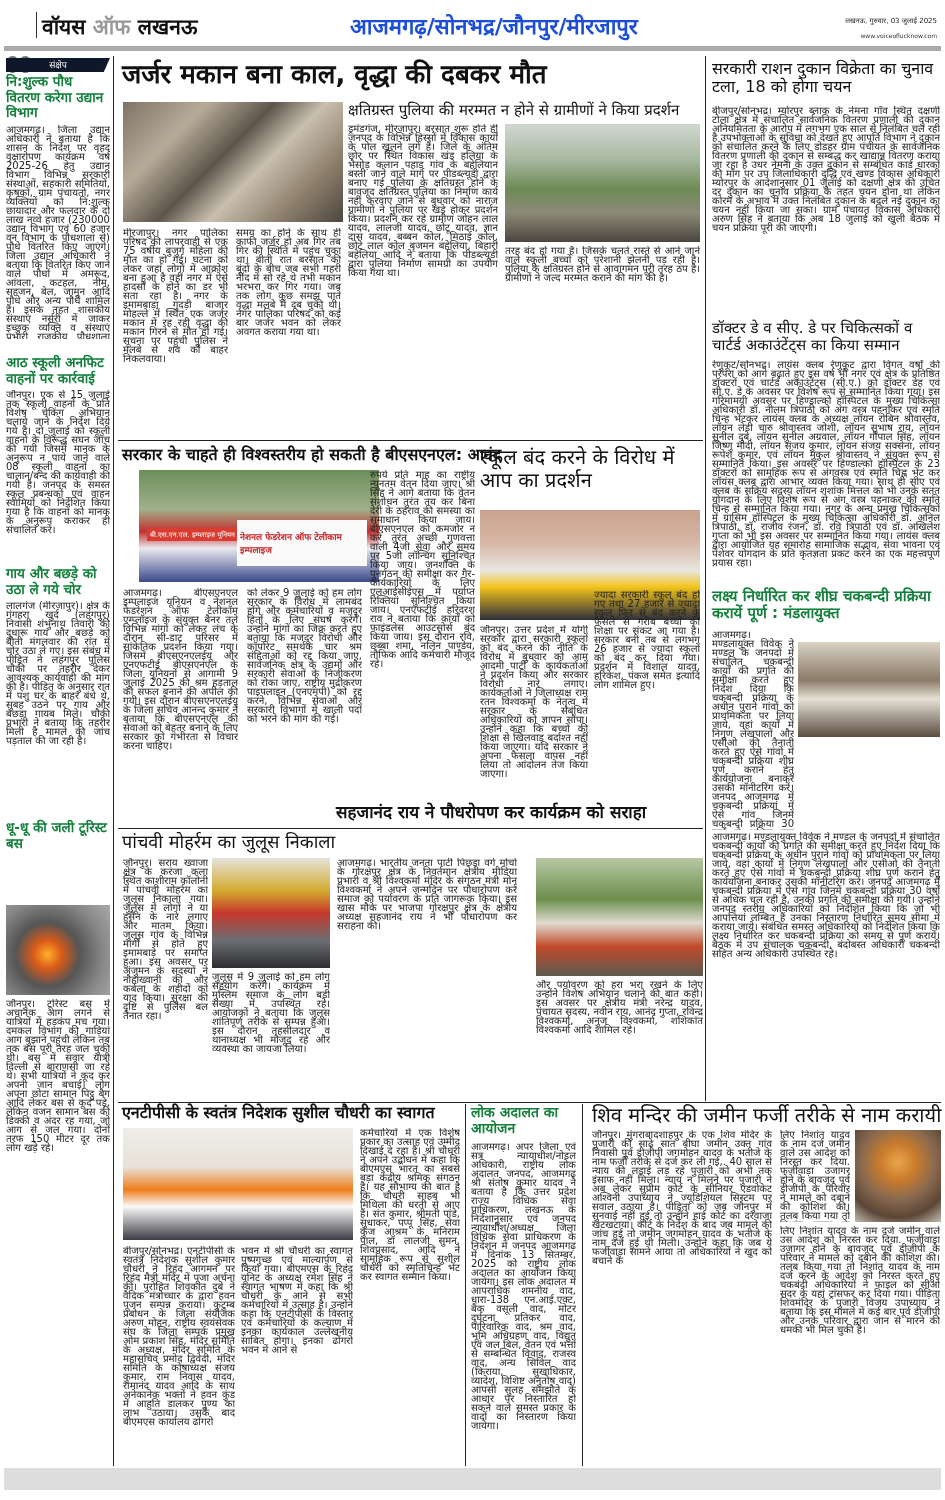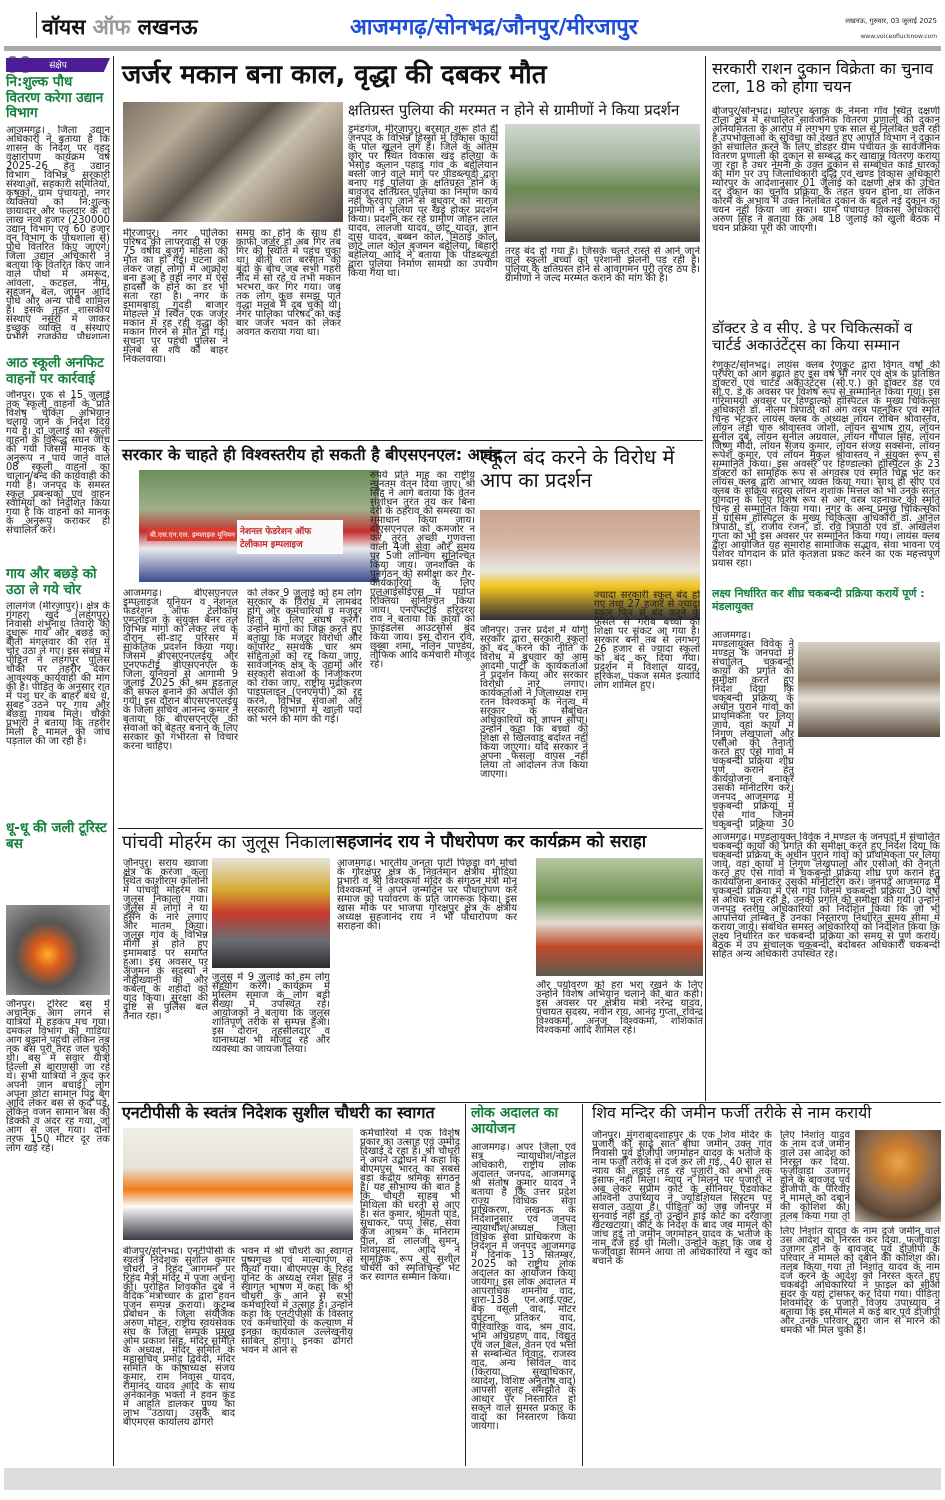--- a/index.html
+++ b/index.html
@@ -10,21 +10,21 @@
   .pageno-sep { left: 36px; top: 12px; width: 1px; height: 26px; background: #333; }
   .paper-name { left: 42px; top: 12px; font: bold 21px "DejaVu Sans", sans-serif; color: #111; }
   .paper-name .mid { color: #999; }
   .region { left: 350px; top: 10px; font: bold 22px "DejaVu Sans", sans-serif; color: #1d4ed8; }
   .dateline { right: 8px; top: 16px; font-size: 7px; color: #222; text-align: right; }
   .weburl { right: 8px; top: 32px; font-size: 6px; color: #333; }
   .topbar { left: 4px; top: 46px; width: 937px; height: 5px; background: #aaa; }
   .botbar { left: 4px; top: 1468px; width: 937px; height: 22px; background: #ddd; }
   .vline { width: 1px; background: #222; }
   .hline { height: 1px; background: #222; }
-  .sankshep { left: 6px; top: 58px; width: 104px; height: 14px; background: #4c1d95; color: #fff; font-size: 9px; text-align: center; line-height: 14px; clip-path: polygon(0 0, 100% 0, 94% 100%, 0 100%); }
+  .sankshep { left: 6px; top: 58px; width: 104px; height: 14px; background: #0f172a; color: #fff; font-size: 9px; text-align: center; line-height: 14px; clip-path: polygon(0 0, 100% 0, 94% 100%, 0 100%); }
   .brief-h { font-weight: bold; color: #15803d; line-height: 1.15; }
   .body-txt { font-size: 10px; line-height: 9px; text-align: justify; color: #222; overflow: hidden; }
   .h-big { font-weight: bold; line-height: 1.1; color: #111; white-space: nowrap; }
   .h-light { font-weight: normal; line-height: 1.15; color: #111; }
   .photo { background: #8a8a80; overflow: hidden; }
   .photo-rubble { background: linear-gradient(135deg,#7e7466 0%,#b7ab98 25%,#5e564c 45%,#c9bfae 60%,#8d7f6c 80%,#4d463f 100%); }
   .photo-field { background: linear-gradient(180deg,#cfd8d0 0%,#a8b8a0 30%,#6d8a55 55%,#8c8a78 75%,#4b463e 100%); }
   .photo-protest { background: linear-gradient(180deg,#6c8f5a 0%,#9fb08a 35%,#c53030 55%,#e9e9ef 70%,#3b4a8a 100%); }
   .photo-aap { background: linear-gradient(180deg,#c9a18f 0%,#d7b7a5 30%,#e8e6e0 55%,#f2c31b 70%,#2e2f3a 100%); }
   .photo-meeting { background: linear-gradient(180deg,#d9d2c4 0%,#8b7b67 40%,#e6e1d7 60%,#5a4c3f 100%); }
@@ -87,65 +87,65 @@
 <div class="abs body-txt" style="left:505px;top:246px;width:195px;height:190px;">तरह बंद हो गया है। जिसके चलते रास्ते से आने जाने वाले स्कूली बच्चों को परेशानी झेलनी पड़ रही है। पुलिया के क्षतिग्रस्त होने से आवागमन पूरी तरह ठप है। ग्रामीणों ने जल्द मरम्मत कराने की मांग की है।</div>
 
 <div class="abs hline" style="left:118px;top:440px;width:585px;"></div>
 
 <div class="abs h-light" style="left:712px;top:60px;width:228px;font-size:16px;">सरकारी राशन दुकान विक्रेता का चुनाव टला, 18 को होगा चयन</div>
 <div class="abs body-txt" style="left:712px;top:106px;width:228px;height:212px;">बीजपुर/सोनभद्र। म्योरपुर ब्लाक के नेमना गाँव स्थित दक्षणी टोला क्षेत्र में संचालित सार्वजनिक वितरण प्रणाली की दुकान अनियमितता के आरोप में लगभग एक साल से निलंबित चल रही है उपभोक्ताओं के सुविधा को देखते हुए आपूर्ति विभाग ने दुकान को संचालित करने के लिए डोडहर ग्राम पंचायत के सार्वजनिक वितरण प्रणाली की दुकान से सम्बद्ध कर खाद्यान्न वितरण कराया जा रहा है उधर नेमना के उक्त दुकान से सम्बंधित कार्ड धारकों की मॉग पर उप जिलाधिकारी दुद्धि एवं खण्ड विकास अधिकारी म्योरपुर के आदेशानुसार 01 जुलाई को दक्षणी क्षेत्र की उचित दर दुकान का चुनाव प्रक्रिया के तहत चयन होना था लेकिन कोरम के अभाव में उक्त निलंबित दुकान के बदले नई दुकान का चयन नहीं किया जा सका। ग्राम पंचायत विकास अधिकारी अरुण सिंह ने बताया कि अब 18 जुलाई को खुली बैठक में चयन प्रक्रिया पूरी की जाएगी।</div>
 
 <div class="abs h-light" style="left:712px;top:320px;width:228px;font-size:15px;">डॉक्टर डे व सीए. डे पर चिकित्सकों व चार्टर्ड अकाउंटेंट्स का किया सम्मान</div>
 <div class="abs body-txt" style="left:712px;top:360px;width:228px;height:222px;">रेणुकूट/सोनभद्र। लायंस क्लब रेणुकूट द्वारा विगत वर्षों की परंपरा को आगे बढ़ाते हुए इस वर्ष भी नगर एवं क्षेत्र के प्रतिष्ठित डॉक्टरों एवं चार्टर्ड अकाउंटेंट्स (सी.ए.) को डॉक्टर डेह एवं सी.ए. डे के अवसर पर विशेष रूप से सम्मानित किया गया। इस गरिमामयी अवसर पर हिण्डाल्को हॉस्पिटल के मुख्य चिकित्सा अधिकारी डॉ. नीलम त्रिपाठी को अंग वस्त्र पहनाकर एवं स्मृति चिन्ह भेंटकर लायंस क्लब के अध्यक्ष लॉयन रोबिन श्रीवास्तव, लॉयन लेडी चारु श्रीवास्तव जोशी, लॉयन सुभाष राय, लॉयन सुनील दुबे, लॉयन सुनील अग्रवाल, लॉयन गोपाल सिंह, लॉयन जिष्णु मोदी, लॉयन संजय कुमार, लॉयन संजय सक्सेना, लॉयन रूपेश कुमार, एवं लॉयन मुकुल श्रीवास्तव ने संयुक्त रूप से सम्मानित किया। इस अवसर पर हिण्डाल्को हॉस्पिटल के 23 डॉक्टरों को सामूहिक रूप से अंगवस्त्र एवं स्मृति चिह्न भेंट कर लॉयंस क्लब द्वारा आभार व्यक्त किया गया। साथ ही सीए एवं क्लब के सक्रिय सदस्य लॉयन शशांक मित्तल को भी उनके सतत योगदान के लिए विशेष रूप से अंग वस्त्र पहनाकर की स्मृति चिन्ह से सम्मानित किया गया। नगर के अन्य प्रमुख चिकित्सकों में ग्रासिम हॉस्पिटल के मुख्य चिकित्सा अधिकारी डॉ. अनिल त्रिपाठी, डॉ. राजीव रंजन, डॉ. रवि त्रिपाठी एवं डॉ. अखिलेश गुप्ता को भी इस अवसर पर सम्मानित किया गया। लायंस क्लब द्वारा आयोजित यह समारोह सामाजिक सद्भाव, सेवा भावना एवं पेशेवर योगदान के प्रति कृतज्ञता प्रकट करने का एक महत्त्वपूर्ण प्रयास रहा।</div>
 
-<div class="abs brief-h" style="left:712px;top:588px;width:228px;font-size:11px;">लक्ष्य निर्धारित कर शीघ्र चकबन्दी प्रक्रिया करायें पूर्ण : मंडलायुक्त</div>
+<div class="abs brief-h" style="left:712px;top:588px;width:228px;font-size:15px;">लक्ष्य निर्धारित कर शीघ्र चकबन्दी प्रक्रिया करायें पूर्ण : मंडलायुक्त</div>
 <div class="abs photo photo-meeting" style="left:798px;top:642px;width:142px;height:95px;"></div>
 <div class="abs body-txt" style="left:712px;top:630px;width:82px;height:200px;">आजमगढ़। मण्डलायुक्त विवेक ने मण्डल के जनपदों में संचालित चकबन्दी कार्यों की प्रगति की समीक्षा करते हुए निर्देश दिया कि चकबन्दी प्रक्रिया के अधीन पुराने गांवों को प्राथमिकता पर लिया जाये, वहां कार्यों में निगुण लेखपालों और एसीओ की तैनाती करते हुए ऐसे गांवों में चकबन्दी प्रक्रिया शीघ्र पूर्ण कराने हेतु कार्ययोजना बनाकर उसकी मॉनीटरिंग करें। जनपद आजमगढ़ में चकबन्दी प्रक्रिया में ऐसे गांव जिनमें चकबन्दी प्रक्रिया 30 वर्षों से अधिक चल रही है, उनकी प्रगति की समीक्षा की गयी। उन्होंने जनपद स्तरीय अधिकारियों को निर्देशित किया कि जो भी आपत्तियां लम्बित हैं उनका निस्तारण निर्धारित समय सीमा में कराया जाये। संबंधित समस्त अधिकारियों को निर्देशित किया कि लक्ष्य निर्धारित कर चकबन्दी प्रक्रिया को समय से पूर्ण करायें। बैठक में उप संचालक चकबन्दी, बंदोबस्त अधिकारी चकबन्दी सहित अन्य अधिकारी उपस्थित रहे।</div>
 <div class="abs body-txt" style="left:712px;top:832px;width:228px;height:266px;">आजमगढ़। मण्डलायुक्त विवेक ने मण्डल के जनपदों में संचालित चकबन्दी कार्यों की प्रगति की समीक्षा करते हुए निर्देश दिया कि चकबन्दी प्रक्रिया के अधीन पुराने गांवों को प्राथमिकता पर लिया जाये, वहां कार्यों में निगुण लेखपालों और एसीओ की तैनाती करते हुए ऐसे गांवों में चकबन्दी प्रक्रिया शीघ्र पूर्ण कराने हेतु कार्ययोजना बनाकर उसकी मॉनीटरिंग करें। जनपद आजमगढ़ में चकबन्दी प्रक्रिया में ऐसे गांव जिनमें चकबन्दी प्रक्रिया 30 वर्षों से अधिक चल रही है, उनकी प्रगति की समीक्षा की गयी। उन्होंने जनपद स्तरीय अधिकारियों को निर्देशित किया कि जो भी आपत्तियां लम्बित हैं उनका निस्तारण निर्धारित समय सीमा में कराया जाये। संबंधित समस्त अधिकारियों को निर्देशित किया कि लक्ष्य निर्धारित कर चकबन्दी प्रक्रिया को समय से पूर्ण करायें। बैठक में उप संचालक चकबन्दी, बंदोबस्त अधिकारी चकबन्दी सहित अन्य अधिकारी उपस्थित रहे।</div>
 
 <div class="abs h-big" style="left:122px;top:446px;font-size:16px;">सरकार के चाहते ही विश्वस्तरीय हो सकती है बीएसएनएल: आनंद</div>
 <div class="abs photo photo-protest" style="left:123px;top:470px;width:240px;height:112px;position:absolute;margin-left:16px;">
   <div style="position:absolute;left:8px;top:58px;background:#d83b2f;color:#fff;font-size:7px;padding:2px 3px;">बी.एस.एन.एल. इम्प्लाइज यूनियन</div>
-  <div style="position:absolute;left:98px;top:50px;background:#fafafa;color:#c0282b;font-size:9px;font-weight:bold;padding:4px 3px;width:106px;">नेशनल फेडरेशन ऑफ टेलीकाम इम्पलाइज</div>
+  <div style="position:absolute;left:98px;top:50px;background:#fafafa;color:#c0282b;font-size:9px;font-weight:bold;padding:10px 3px;width:130px;">नेशनल फेडरेशन ऑफ टेलीकाम इम्पलाइज</div>
 </div>
 <div class="abs body-txt" style="left:370px;top:470px;width:105px;height:355px;">रुपये प्रति माह का राष्ट्रीय न्यूनतम वेतन दिया जाए। श्री सिंह ने आगे बताया कि वेतन संशोधन तुरंत तय कर बिना देरी के ठहराव की समस्या का समाधान किया जाय। बीएसएनएल को कमजोर न करें तुरंत अच्छी गुणवत्ता वाली 4जी सेवा और समय पर 5जी लॉन्चिंग सुनिश्चित किया जाय। जनशक्ति के पुनर्गठन की समीक्षा कर गैर-कार्यकारियों के लिए एलआईसीईएस में पर्याप्त रिक्तियां सुनिश्चित किया जाय। एनएफटीई हरिदरश राव ने बताया कि कार्यों को फाइंडलेस आउटसोर्स बंद किया जाय। इस दौरान रवि, छब्बा शमा, नलिन पाण्डेय, तौफिक आदि कर्मचारी मौजूद रहे।</div>
 <div class="abs body-txt" style="left:123px;top:588px;width:115px;height:236px;">आजमगढ़। बीएसएनएल इम्पलाइज यूनियन व नेशनल फेडरेशन ऑफ टेलीकॉम एम्प्लॉइज के संयुक्त बैनर तले विभिन्न मांगों को लेकर लंच के दौरान सी-डाट परिसर में सांकेतिक प्रदर्शन किया गया। जिसमें बीएसएनएलईयू और एनएफटीई बीएसएनएल के जिला यूनियनों से आगामी 9 जुलाई 2025 की श्रम हड़ताल को सफल बनाने की अपील की गयी। इस दौरान बीएसएनएलईयू के जिला सचिव आनन्द कुमार ने बताया कि बीएसएनएल की सेवाओं को बेहतर बनाने के लिए सरकार को गंभीरता से विचार करना चाहिए।</div>
 <div class="abs body-txt" style="left:247px;top:588px;width:115px;height:236px;">को लेकर 9 जुलाई को हम लोग सरकार के विरोध में लामबंद होंगे और कर्मचारियों व मजदूर हितों के लिए संघर्ष करेंगे। उन्होंने मांगों का जिक्र करते हुए बताया कि मजदूर विरोधी और कॉर्पोरेट समर्थक चार श्रम संहिताओं को रद्द किया जाए, सार्वजनिक क्षेत्र के उद्यमों और सरकारी सेवाओं के निजीकरण को रोका जाए, राष्ट्रीय मुद्रीकरण पाइपलाइन (एनएमपी) को रद्द करने, विभिन्न सेवाओं और सरकारी विभागों में खाली पदों को भरने की मांग की गई।</div>
 
 <div class="abs h-light" style="left:480px;top:446px;width:220px;font-size:20px;">स्कूल बंद करने के विरोध में आप का प्रदर्शन</div>
 <div class="abs photo photo-aap" style="left:480px;top:510px;width:220px;height:110px;"></div>
 <div class="abs body-txt" style="left:480px;top:625px;width:108px;height:200px;">जौनपुर। उत्तर प्रदेश में योगी सरकार द्वारा सरकारी स्कूलों को बंद करने की नीति के विरोध में बुधवार को आम आदमी पार्टी के कार्यकर्ताओं ने प्रदर्शन किया और सरकार विरोधी नारे लगाए। कार्यकर्ताओं ने जिलाध्यक्ष राम रतन विश्वकर्मा के नेतृत्व में सरकार के संबंधित अधिकारियों को ज्ञापन सौंपा। उन्होंने कहा कि बच्चों की शिक्षा से खिलवाड़ बर्दाश्त नहीं किया जाएगा। यदि सरकार ने अपना फैसला वापस नहीं लिया तो आंदोलन तेज किया जाएगा।</div>
 <div class="abs body-txt" style="left:594px;top:590px;width:106px;height:200px;">ज्यादा सरकारी स्कूल बंद हो गए तथा 27 हजार से ज्यादा स्कूल फिर से बंद करने के फैसले से गरीब बच्चों की शिक्षा पर संकट आ गया है। सरकार बनी तब से लगभग 26 हजार से ज्यादा स्कूलों को बंद कर दिया गया। प्रदर्शन में विशाल यादव, हरिकेश, पंकज समेत इत्यादि लोग शामिल हुए।</div>
 
 <div class="abs hline" style="left:118px;top:828px;width:585px;"></div>
 
 <div class="abs h-light" style="left:122px;top:832px;font-size:18px;white-space:nowrap;">पांचवी मोहर्रम का जुलूस निकाला</div>
 <div class="abs body-txt" style="left:123px;top:858px;width:85px;height:238px;">जौनपुर। सराय ख्वाजा क्षेत्र के करंजा कला स्थित काशीराम कॉलोनी में पांचवी मोहर्रम का जुलूस निकाला गया। जुलूस में लोगों ने या हुसैन के नारे लगाए और मातम किया। जुलूस गांव के विभिन्न मार्गों से होते हुए इमामबाड़े पर समाप्त हुआ। इस अवसर पर अंजुमन के सदस्यों ने नौहाख्वानी की और कर्बला के शहीदों को याद किया। सुरक्षा की दृष्टि से पुलिस बल तैनात रहा।</div>
 <div class="abs photo photo-muharram" style="left:212px;top:858px;width:118px;height:110px;"></div>
 <div class="abs body-txt" style="left:212px;top:972px;width:118px;height:124px;">जुलूस में 9 जुलाई को हम लोग सहयोग करेंगे। कार्यक्रम में मुस्लिम समाज के लोग बड़ी संख्या में उपस्थित रहे। आयोजकों ने बताया कि जुलूस शांतिपूर्ण तरीके से सम्पन्न हुआ। इस दौरान तहसीलदार व थानाध्यक्ष भी मौजूद रहे और व्यवस्था का जायजा लिया।</div>
 
-<div class="abs h-big" style="left:336px;top:832px;font-size:17px;">सहजानंद राय ने पौधरोपण कर कार्यक्रम को सराहा</div>
+<div class="abs h-big" style="left:336px;top:803px;font-size:17px;">सहजानंद राय ने पौधरोपण कर कार्यक्रम को सराहा</div>
 <div class="abs body-txt" style="left:337px;top:858px;width:180px;height:240px;">आजमगढ़। भारतीय जनता पार्टी पिछड़ा वर्ग मोर्चा के गोरक्षपुर क्षेत्र के निवर्तमान क्षेत्रीय मीडिया प्रभारी व श्री विश्वकर्मा मंदिर के संगठन मंत्री मोनू विश्वकर्मा ने अपने जन्मदिन पर पौधारोपण कर समाज को पर्यावरण के प्रति जागरूक किया। इस खास मौके पर भाजपा गोरक्षपुर क्षेत्र के क्षेत्रीय अध्यक्ष सहजानंद राय ने भी पौधारोपण कर सराहना की।</div>
 <div class="abs photo photo-plant" style="left:536px;top:858px;width:167px;height:118px;"></div>
 <div class="abs body-txt" style="left:536px;top:980px;width:167px;height:118px;">और पर्यावरण को हरा भरा रखने के लिए उन्होंने विशेष अभियान चलाने की बात कही। इस अवसर पर क्षेत्रीय मंत्री नरेन्द्र यादव, पंचायत सदस्य, नवीन राय, आनंद गुप्ता, रविन्द्र विश्वकर्मा, अनुज विश्वकर्मा, शशिकांत विश्वकर्मा आदि शामिल रहे।</div>
 
 <div class="abs hline" style="left:118px;top:1102px;width:823px;"></div>
 
 <div class="abs h-big" style="left:122px;top:1104px;font-size:16px;">एनटीपीसी के स्वतंत्र निदेशक सुशील चौधरी का स्वागत</div>
 <div class="abs photo photo-ntpc" style="left:123px;top:1128px;width:230px;height:112px;"></div>
 <div class="abs body-txt" style="left:360px;top:1128px;width:100px;height:335px;">कर्मचारियों में एक विशेष प्रकार का उत्साह एवं उम्मीद दिखाई दे रहा है। श्री चौधरी ने अपने उद्बोधन में कहा कि बीएमएस भारत का सबसे बड़ा केंद्रीय श्रमिक संगठन है। यह सौभाग्य की बात है कि चौधरी साहब भी मिथिला की धरती से आए हैं। संत कुमार, श्रीमती पांडे, सुधाकर, पप्पू सिंह, सेवा कुंज आश्रम के मनिराम पाल, डॉ लालजी सुमन, शिवप्रसाद, आदि ने सामूहिक रूप से सुशील चौधरी को स्मृतिचिन्ह भेंट कर स्वागत सम्मान किया।</div>
 <div class="abs body-txt" style="left:123px;top:1246px;width:112px;height:218px;">बीजपुर/सोनभद्र। एनटीपीसी के स्वतंत्र निदेशक सुशील कुमार चौधरी ने रिहंद आगमन पर रिहंद मैत्री मंदिर में पूजा अर्चना की। पुरोहित शिवकांत दुबे ने वैदिक मंत्रोच्चार के द्वारा हवन पूजन सम्पन्न कराया। कुटुम्ब प्रबोधन के जिला संयोजक अरुण मोहन, राष्ट्रीय स्वयंसेवक संघ के जिला सम्पर्क प्रमुख ओम प्रकाश सिंह, मंदिर समिति के अध्यक्ष, मंदिर समिति के महासचिव प्रमोद द्विवेदी, मंदिर समिति के कोषाध्यक्ष संजय कुमार, राम निवास यादव, रामानंद यादव आदि के साथ अनेकानेक भक्तों ने हवन कुंड में आहुति डालकर पुण्य का लाभ उठाया। उसके बाद बीएमएस कार्यालय ढोंगरो</div>
 <div class="abs body-txt" style="left:241px;top:1246px;width:112px;height:218px;">भवन में श्री चौधरी का स्वागत पुष्पगुच्छ एवं माल्यार्पण से किया गया। बीएमएस के रिहंद यूनिट के अध्यक्ष रमेश सिंह ने स्वागत भाषण में कहा कि श्री चौधरी के आने से सभी कर्मचारियों में उत्साह है। उन्होंने कहा कि एनटीपीसी के विस्तार एवं कर्मचारियों के कल्याण में इनका कार्यकाल उल्लेखनीय साबित होगा। इनका ढोंगरो भवन में आने से</div>
 
 <div class="abs vline" style="left:465px;top:1104px;height:362px;"></div>
 
 <div class="abs brief-h" style="left:471px;top:1104px;width:105px;font-size:14px;">लोक अदालत का आयोजन</div>
 <div class="abs body-txt" style="left:471px;top:1142px;width:105px;height:322px;">आजमगढ़। अपर जिला एवं सत्र न्यायाधीश/नोडल अधिकारी, राष्ट्रीय लोक अदालत जनपद, आजमगढ़ श्री संतोष कुमार यादव ने बताया है कि उत्तर प्रदेश राज्य विधिक सेवा प्राधिकरण, लखनऊ के निर्देशानुसार एवं जनपद न्यायाधीश/अध्यक्ष जिला विधिक सेवा प्राधिकरण के निर्देशन में जनपद आजमगढ़ में दिनांक 13 सितम्बर, 2025 को राष्ट्रीय लोक अदालत का आयोजन किया जायेगा। इस लोक अदालत में आपराधिक शमनीय वाद, धारा-138 एन.आई.एक्ट, बैंक वसूली वाद, मोटर दुर्घटना प्रतिकर वाद, पारिवारिक वाद, श्रम वाद, भूमि अधिग्रहण वाद, विद्युत एवं जल बिल, वेतन एवं भत्तों से सम्बन्धित विवाद, राजस्व वाद, अन्य सिविल वाद (किराया, सुखाधिकार, व्यादेश, विशिष्ट अनुतोष वाद) आपसी सुलह समझौते के आधार पर निस्तारित हो सकने वाले समस्त प्रकार के वादों का निस्तारण किया जायेगा।</div>
 
 <div class="abs vline" style="left:582px;top:1104px;height:362px;"></div>
 
-<div class="abs h-light" style="left:592px;top:1104px;font-size:16px;white-space:nowrap;">शिव मन्दिर की जमीन फर्जी तरीके से नाम करायी</div>
+<div class="abs h-light" style="left:592px;top:1104px;font-size:20px;white-space:nowrap;">शिव मन्दिर की जमीन फर्जी तरीके से नाम करायी</div>
 <div class="abs body-txt" style="left:592px;top:1130px;width:180px;height:334px;">जौनपुर। मुंगराबादशाहपुर के एक शिव मंदिर के पुजारी की साढ़े सात बीघा जमीन उक्त गांव निवासी पूर्व डीजीपी जगमोहन यादव के भतीजे के नाम फर्जी तरीके से दर्ज कर ली गई,. 40 साल से न्याय की लड़ाई लड़ रहे पुजारी को अभी तक इंसाफ नहीं मिला। न्याय न मिलने पर पुजारी ने अब लेकर सुप्रीम कोर्ट के सीनियर एडवोकेट अश्विनी उपाध्याय ने ज्यूडिशियल सिस्टम पर सवाल उठाया है। पीड़िता को जब जौनपुर में सुनवाई नहीं हुई तो उन्होंने हाई कोर्ट का दरवाजा खटखटाया। कोर्ट के निर्देश के बाद जब मामले की जांच हुई तो जमीन जगमोहन यादव के भतीजे के नाम दर्ज हुई थी मिली। उन्होंने कहा कि जब ये फर्जीवाड़ा सामने आया तो अधिकारियों ने खुद को बचाने के</div>
 <div class="abs body-txt" style="left:780px;top:1130px;width:70px;height:92px;">लिए निशांत यादव के नाम दर्ज जमीन वाले उस आदेश को निरस्त कर दिया. फर्जीवाड़ा उजागर होने के बावजूद पूर्व डीजीपी के परिवार ने मामले को दबाने की कोशिश की। तलब किया गया तो निशांत यादव के नाम दर्ज करने के आदेश को निरस्त करते हुए चकबंदी अधिकारियों ने फाइल को सीओ सदर के यहां ट्रांसफर कर दिया गया। पीड़िता शिवमंदिर के पुजारी विजय उपाध्याय ने बताया कि इस मामले में कई बार पूर्व डीजीपी और उनके परिवार द्वारा जान से मारने की धमकी भी मिल चुकी है।</div>
 <div class="abs photo photo-priest" style="left:855px;top:1130px;width:86px;height:92px;"></div>
 <div class="abs body-txt" style="left:780px;top:1226px;width:160px;height:238px;">लिए निशांत यादव के नाम दर्ज जमीन वाले उस आदेश को निरस्त कर दिया. फर्जीवाड़ा उजागर होने के बावजूद पूर्व डीजीपी के परिवार ने मामले को दबाने की कोशिश की। तलब किया गया तो निशांत यादव के नाम दर्ज करने के आदेश को निरस्त करते हुए चकबंदी अधिकारियों ने फाइल को सीओ सदर के यहां ट्रांसफर कर दिया गया। पीड़िता शिवमंदिर के पुजारी विजय उपाध्याय ने बताया कि इस मामले में कई बार पूर्व डीजीपी और उनके परिवार द्वारा जान से मारने की धमकी भी मिल चुकी है।</div>
 
 <div class="abs botbar"></div>
 
 </body></html>

